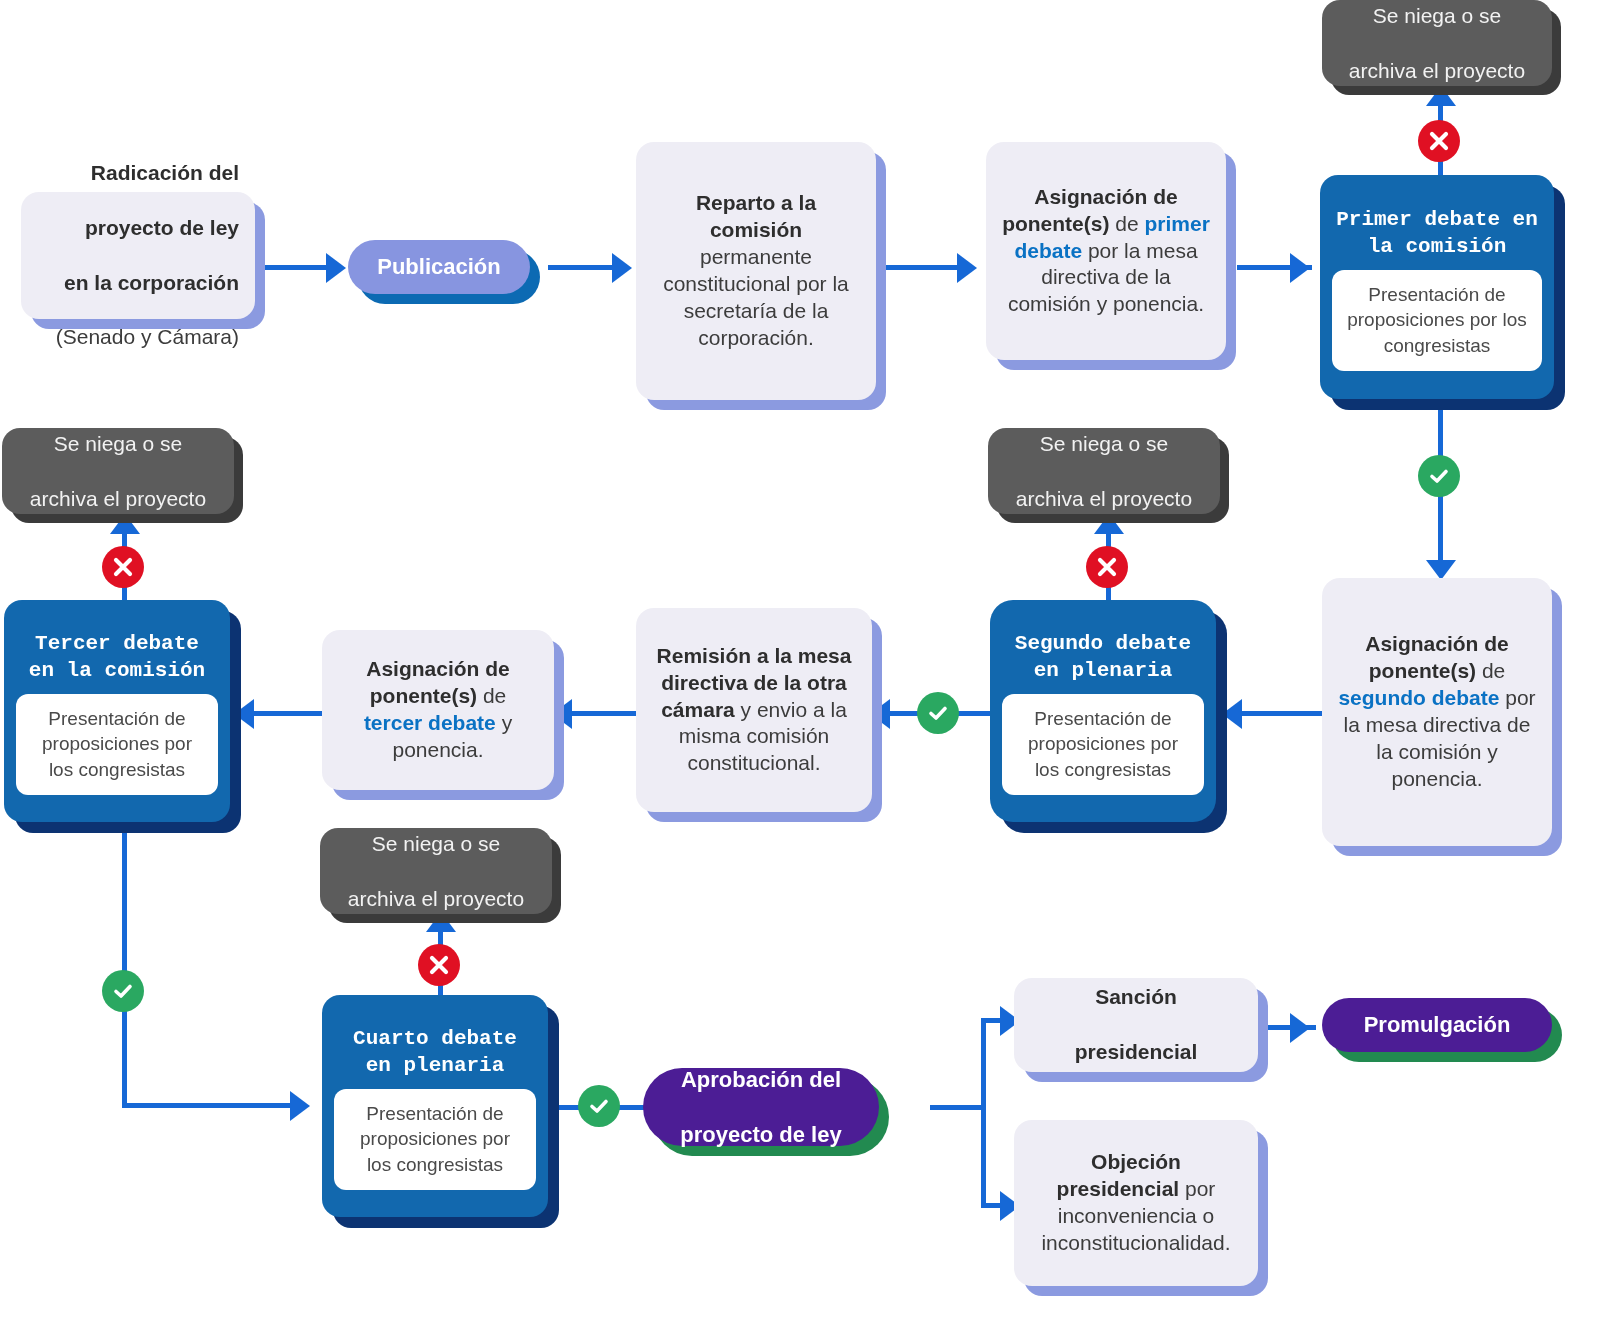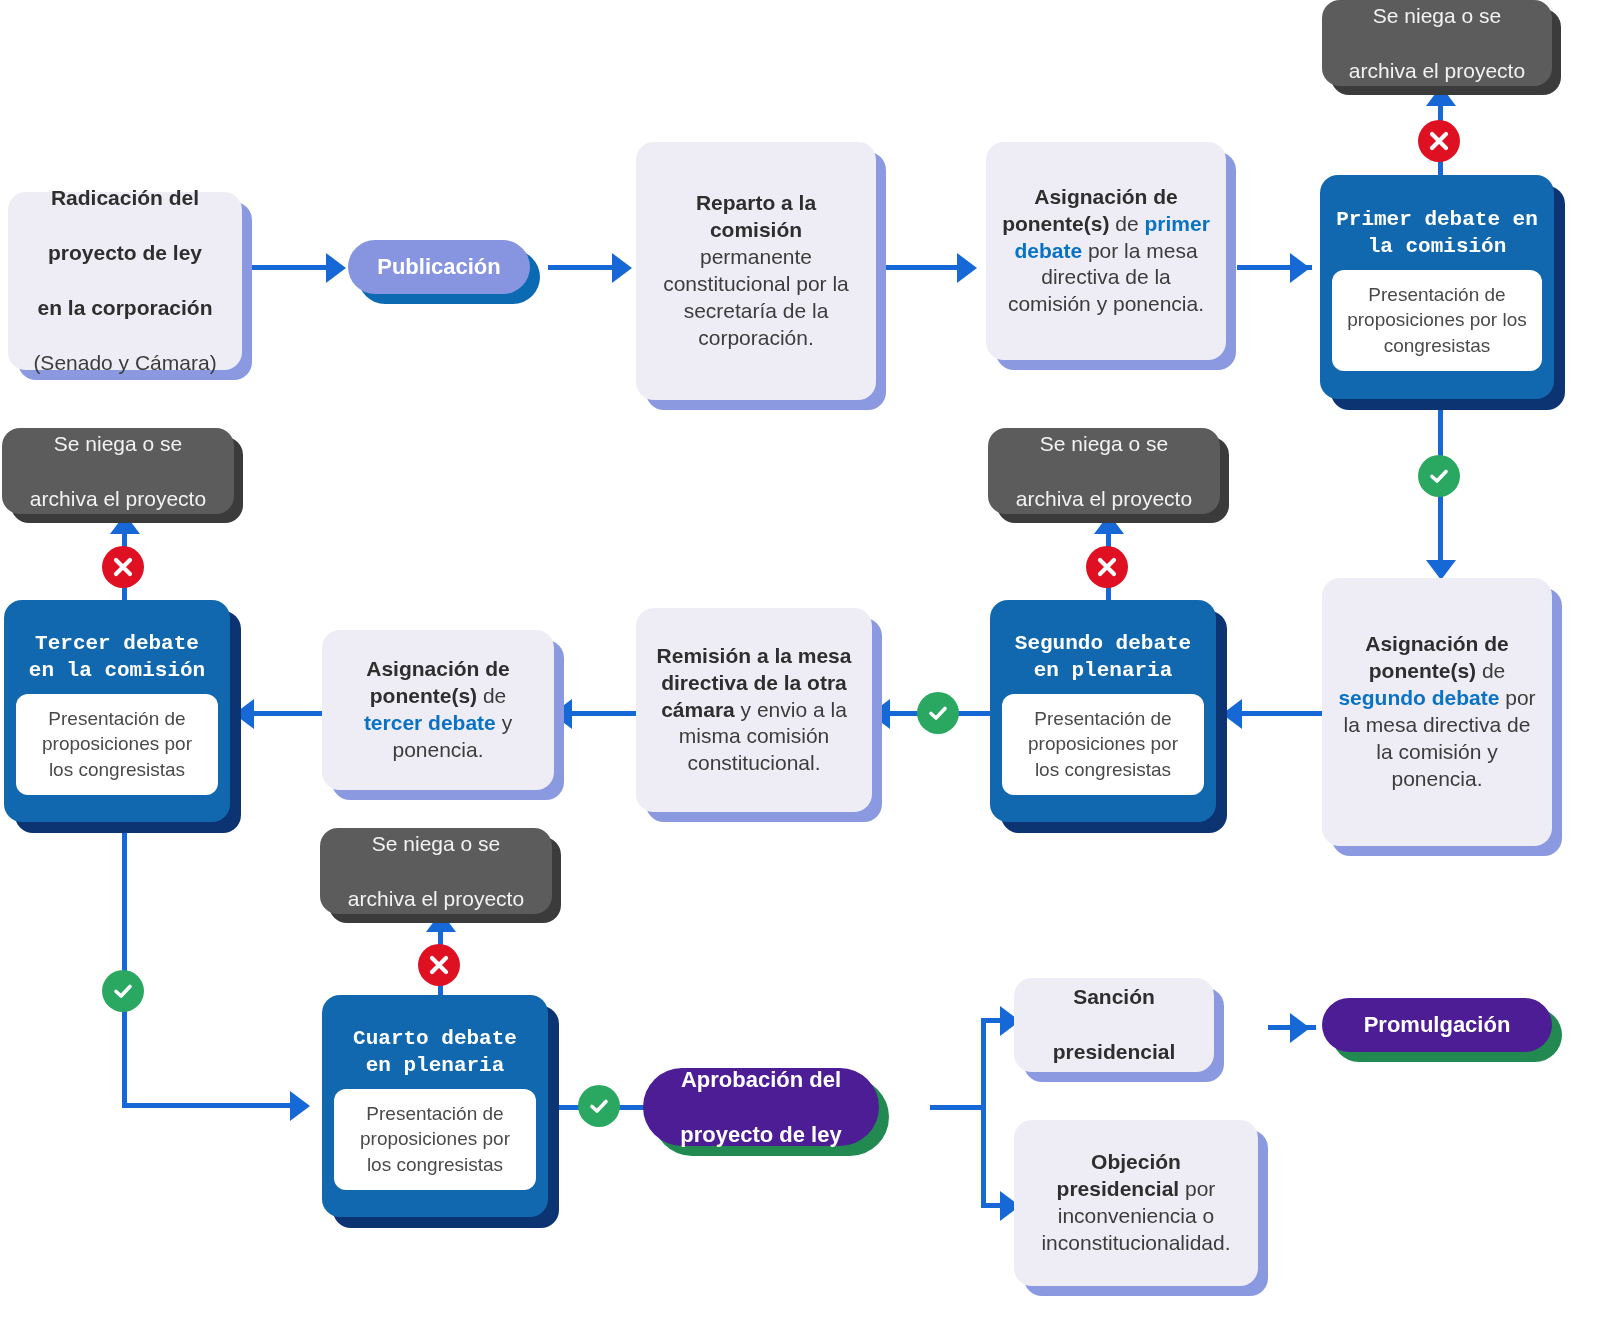--- a/index.html
+++ b/index.html
@@ -149,21 +149,21 @@
     <svg width="22" height="22" viewBox="0 0 22 22">
         <path d="M4 4 L18 18 M18 4 L4 18" stroke="#fff" stroke-width="4.2" stroke-linecap="round"></path>
       </svg>
   </div>
   <div class="badge yes" style="left:578px;top:1085px;">
     <svg width="24" height="24" viewBox="0 0 24 24">
         <path d="M5 12.5 L10 17 L19 7.5" stroke="#fff" stroke-width="3.6" fill="none" stroke-linecap="round" stroke-linejoin="round"></path>
       </svg>
   </div>
 
-  <div class="node card-light" style="left:8px;top:192px;width:234px;height:178px;">
+  <div class="node card-light" style="left:21px;top:192px;width:234px;height:127px;align-items:flex-end;">
     <div><b>Radicación del</b></div>
     <div><b>proyecto de ley</b></div>
     <div><b>en la corporación</b></div>
     <div><span>(Senado y Cámara)</span></div>
   </div>
 
   <div class="node card-light" style="left:636px;top:142px;width:240px;height:258px;">
     <div><b>Reparto a la comisión</b>
     <span>permanente constitucional por la secretaría de la corporación.</span></div>
   </div>
@@ -194,21 +194,21 @@
     <span>de</span>
     <span class="hl">segundo debate</span>
     <span>por la mesa directiva de la comisión y ponencia.</span></div>
   </div>
 
   <div class="node card-grey" style="left:988px;top:428px;width:232px;height:86px;">
     <div>Se niega o se</div>
     <div>archiva el proyecto</div>
   </div>
 
-  <div class="node card-blue" style="left:990px;top:600px;width:226px;height:222px;">
+  <div class="node card-blue" style="left:990px;top:600px;width:226px;height:222px;border-radius:23px;">
     <div class="hdr">Segundo debate en plenaria</div>
     <div class="inner">Presentación de proposiciones por los congresistas</div>
   </div>
 
   <div class="node card-light" style="left:636px;top:608px;width:236px;height:204px;">
     <div><b>Remisión a la mesa directiva de la otra cámara</b>
     <span>y envio a la misma comisión constitucional.</span></div>
   </div>
 
   <div class="node card-light" style="left:322px;top:630px;width:232px;height:160px;">
@@ -236,21 +236,21 @@
   <div class="node card-blue" style="left:322px;top:995px;width:226px;height:222px;">
     <div class="hdr">Cuarto debate en plenaria</div>
     <div class="inner">Presentación de proposiciones por los congresistas</div>
   </div>
 
   <div class="node pill-green" style="left:643px;top:1068px;width:236px;height:78px;">
     <div>Aprobación del</div>
     <div>proyecto de ley</div>
   </div>
 
-  <div class="node card-light" style="left:1014px;top:978px;width:200px;height:94px;">
+  <div class="node card-light" style="left:1014px;top:978px;width:244px;height:94px;">
     <div><b>Sanción</b></div>
     <div><b>presidencial</b></div>
   </div>
 
   <div class="node pill-green" style="left:1322px;top:998px;width:230px;height:54px;">
     <span>Promulgación</span>
   </div>
 
   <div class="node card-light" style="left:1014px;top:1120px;width:244px;height:166px;">
     <div><b>Objeción presidencial</b>

